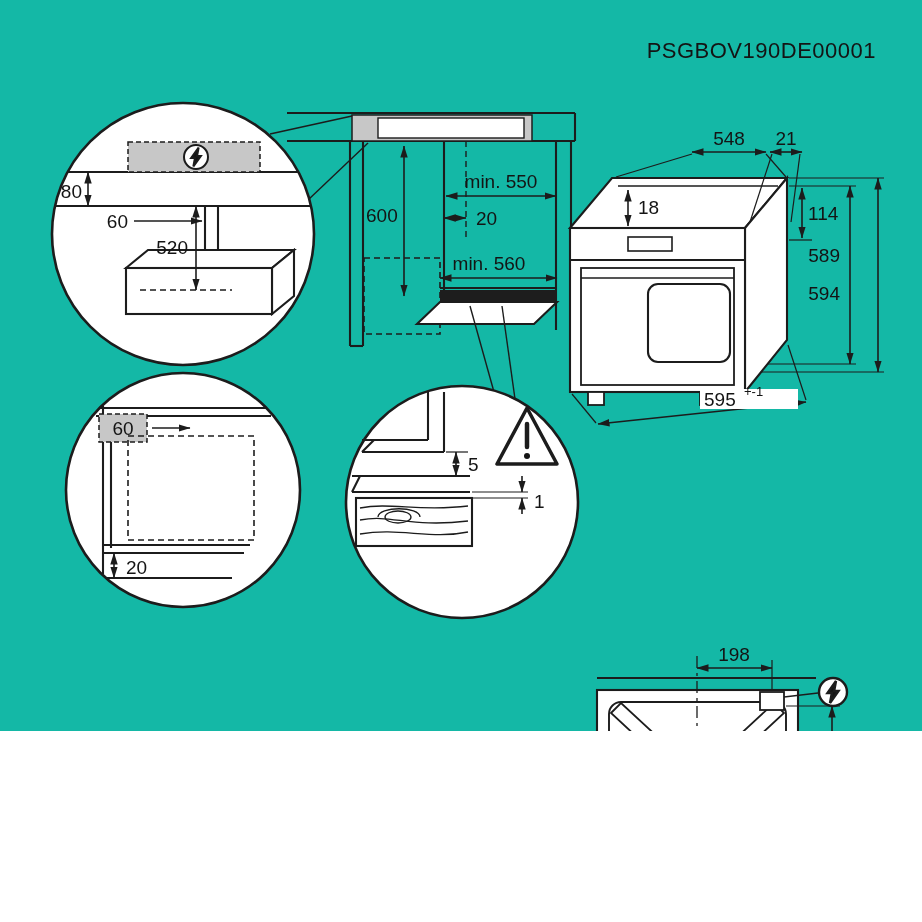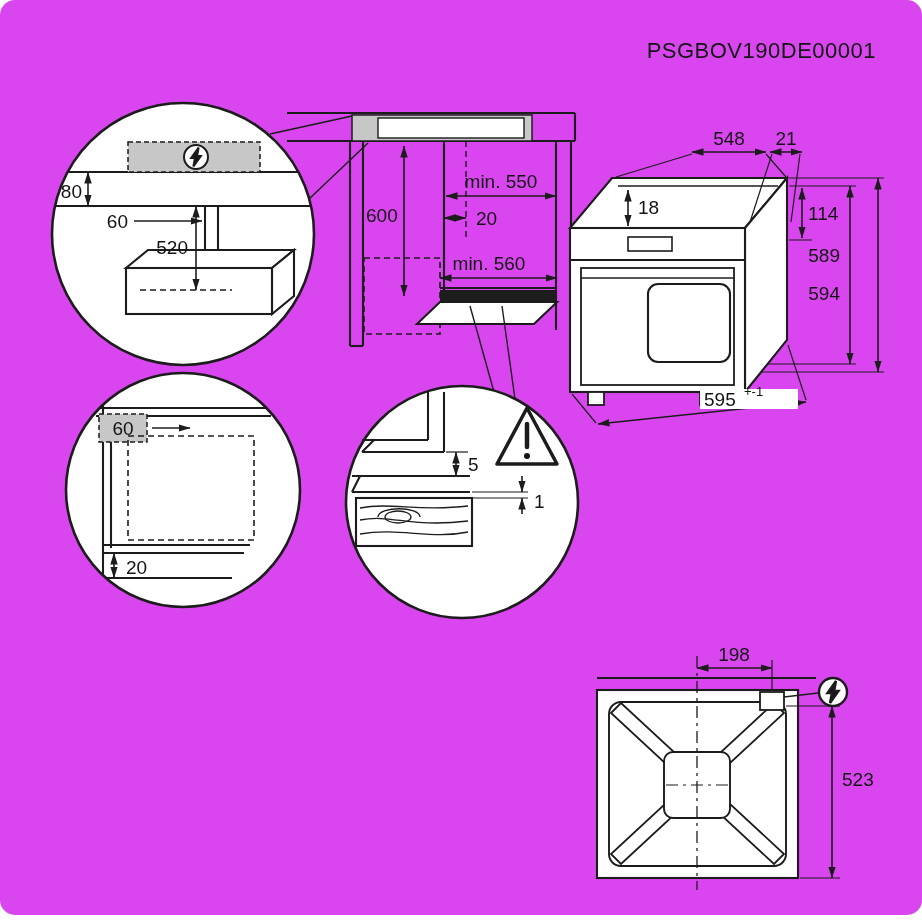--- a/index.html
+++ b/index.html
@@ -1,17 +1,17 @@
 <!DOCTYPE html>
 <html><head>
 <meta charset="utf-8">
 <style>
   html,body { margin:0; padding:0; background:#ffffff; }
-  .canvas { position:relative; width:922px; height:915px; background:#d946ef; overflow:hidden;
-            font-family:"Liberation Sans", sans-serif;border-radius:15px; }
+  .canvas { position:relative; width:922px; height:731px; background:#14b8a6; overflow:hidden;
+            font-family:"Liberation Sans", sans-serif; }
   svg text { font-family:"Liberation Sans", sans-serif; fill:#141414; stroke:none; }
   .dim   { font-size:19px; }
   .title { font-size:22px; letter-spacing:0.5px; }
   .small { font-size:13px; }
 </style>
 </head>
 <body>
 
 <div class="canvas">
 <svg width="922" height="922" viewBox="0 0 922 922">

